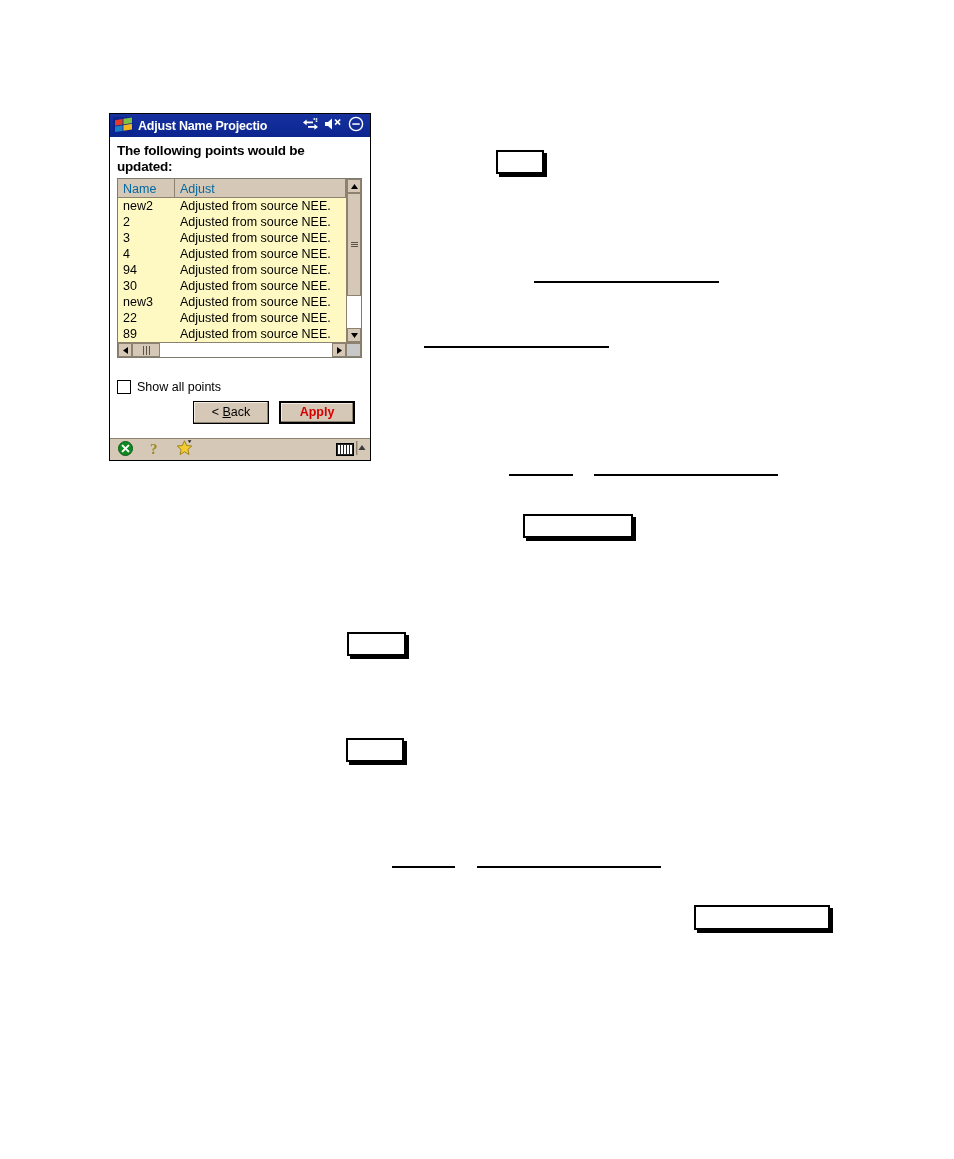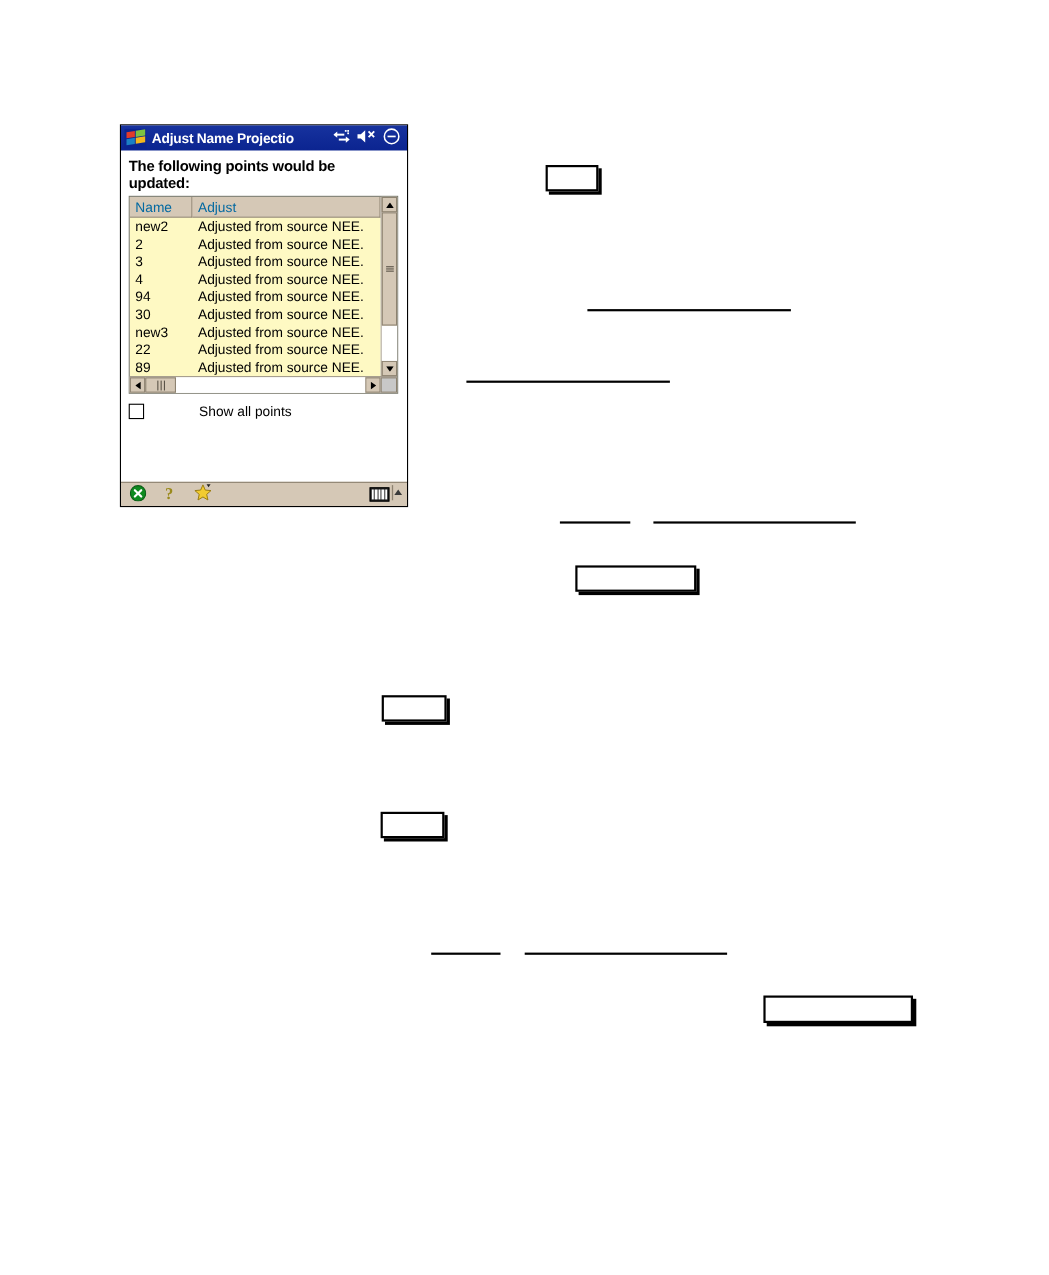--- a/index.html
+++ b/index.html
@@ -237,22 +237,21 @@
     width: 15px; flex: 0 0 15px;
     background: #c8c8c8;
     border: 1px solid #8d8270;
     box-sizing: border-box;
   }
 
   
   .chk-row {
     display: flex;
     align-items: center;
-    margin-top: 9px;
-    gap: 44px;
+    margin-top: 22px;
   }
   .chkbox {
     width: 14px; height: 14px;
     border: 1px solid #000000;
     background: #ffffff;
     box-sizing: border-box;
     margin-right: 6px;
     flex: 0 0 14px;
   }
   .chk-label { font-size: 12.5px; color:#000000; }
@@ -466,20 +465,24 @@
           </div>
           <div class="corner-box"></div>
         </div>
       </div>
 
       <div class="chk-row">
         <span class="chkbox"></span>
         <span class="chk-label">Show all points</span>
       </div>
 
+      <div class="btn-row">
+        <button class="btn"><span>&lt; </span><u>B</u><span>ack</span></button>
+        <button class="btn btn-default">Apply</button>
+      </div>
     </div>
 
     <div class="statusbar">
       <span class="sb-left">
         <span>
           <svg width="15" height="15" viewBox="0 0 15 15">
             <circle cx="7.5" cy="7.5" r="7" fill="#0e8a20"></circle>
             <circle cx="7.5" cy="7.5" r="7" fill="none" stroke="#0a5c16" stroke-width="1"></circle>
             <g stroke="#ffffff" stroke-width="2" stroke-linecap="round">
               <line x1="4.6" y1="4.6" x2="10.4" y2="10.4"></line>

